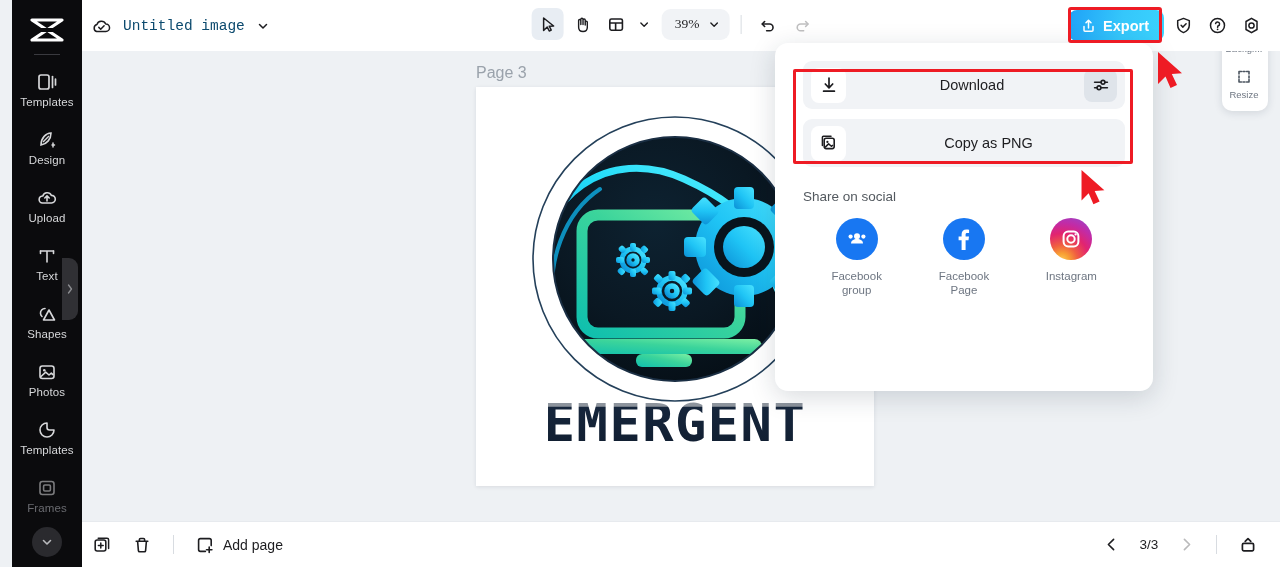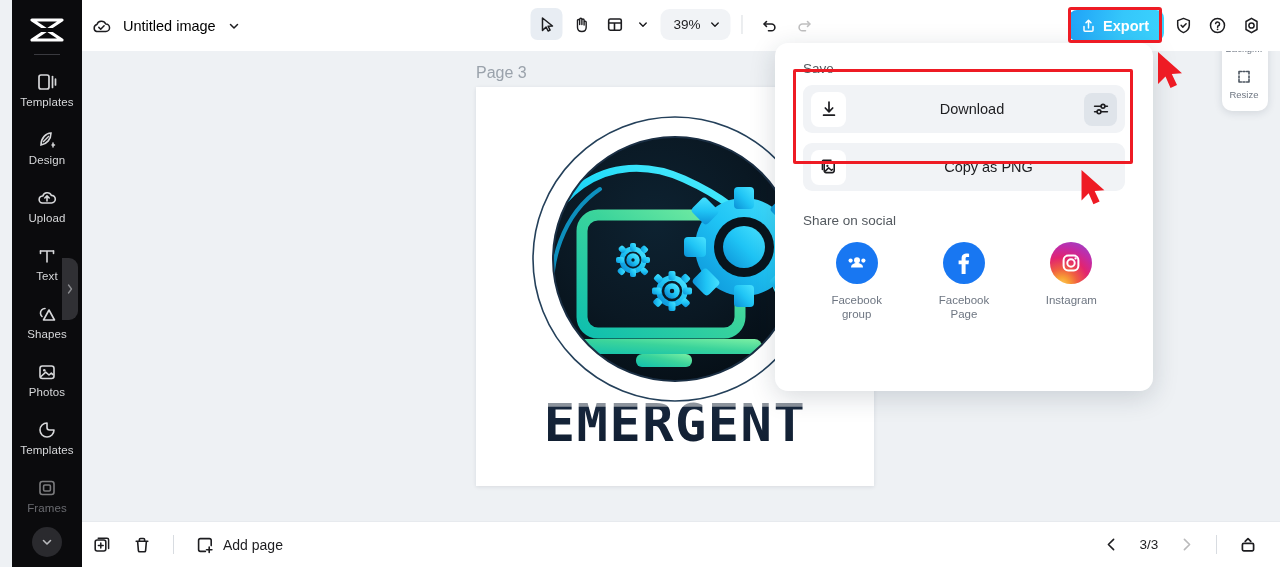--- a/index.html
+++ b/index.html
@@ -41,35 +41,35 @@
     cursor: pointer;
   }
 
   
   #topbar {
     position: absolute; left: 70px; top: 0; right: 0; height: 51px;
     background: #ffffff; z-index: 30;
     display: flex; align-items: center;
   }
   #doc-title-group { display: flex; align-items: center; gap: 11px; margin-left: 21px; cursor: pointer; }
-  #doc-title { font-size: 14.5px; color: #000000; }
+  #doc-title { font-size: 14.5px; color: #0c4a6e; font-family: Liberation Mono, monospace; }
   #center-tools {
     position: absolute; left: 50%; transform: translateX(-50%);
     display: flex; align-items: center; gap: 2px; top: 8px;
   }
   .tool-btn {
     width: 32px; height: 32px; border-radius: 7px; border: none; background: transparent;
     display: flex; align-items: center; justify-content: center; cursor: pointer;
   }
   .tool-btn.active { background: #e8edf3; }
   .tool-btn.disabled { opacity: .28; cursor: default; }
   #zoom-pill {
     display: flex; align-items: center; gap: 8px;
     background: #f1f3f6; border-radius: 9px; height: 31px;
-    padding: 0 9px 0 13px; margin-left: 6px; cursor: pointer;
+    padding: 0 9px 0 13px; margin-left: 6px; cursor: pointer; font-family: Liberation Serif, serif;
   }
   #zoom-value { font-size: 13.5px; color: #1d1d20; }
   .vdiv { width: 1px; height: 19px; background: #d8dce1; margin: 0 9px; }
   #right-tools { position: absolute; right: 14px; display: flex; align-items: center; gap: 4px; }
   #export-btn {
     display: flex; align-items: center; gap: 7px;
     background: linear-gradient(100deg, #1fa2f7 0%, #35c7fb 55%, #3ad3fd 100%);
     border: none; border-radius: 8px; height: 31px; padding: 0 15px 0 12px;
     color: #fff; font-size: 14.5px; font-weight: bold; cursor: pointer;
     font-family: "Liberation Sans", sans-serif;
@@ -483,21 +483,20 @@
         <svg width="20" height="20" viewBox="0 0 20 20">
           <path d="M5 7 L5 4.5 L7.5 4.5 M12.5 4.5 L15 4.5 L15 7 M15 12.5 L15 15 L12.5 15 M7.5 15 L5 15 L5 12.5" fill="none" stroke="#4c5560" stroke-width="1.6" stroke-linecap="round" stroke-linejoin="round"></path>
           <path d="M5 9 L5 11 M15 9 L15 11 M9 4.5 L11 4.5 M9 15 L11 15" stroke="#4c5560" stroke-width="1.6" stroke-linecap="round"></path>
         </svg>
       </span>
       <span class="rp-label">Resize</span>
     </div>
   </div>
 
   <div id="export-menu">
-    <div id="save-heading">Save</div>
 
     <div class="menu-row">
       <span class="row-icon-box">
         <svg width="20" height="20" viewBox="0 0 20 20">
           <path d="M10 3 L10 12.6 M6.3 9 L10 12.8 L13.7 9" fill="none" stroke="#1d1d20" stroke-width="1.7" stroke-linecap="round" stroke-linejoin="round"></path>
           <path d="M4.6 16.2 L15.4 16.2" stroke="#1d1d20" stroke-width="1.7" stroke-linecap="round"></path>
         </svg>
       </span>
       <span class="row-label">Download</span>
       <button id="download-settings-btn">

